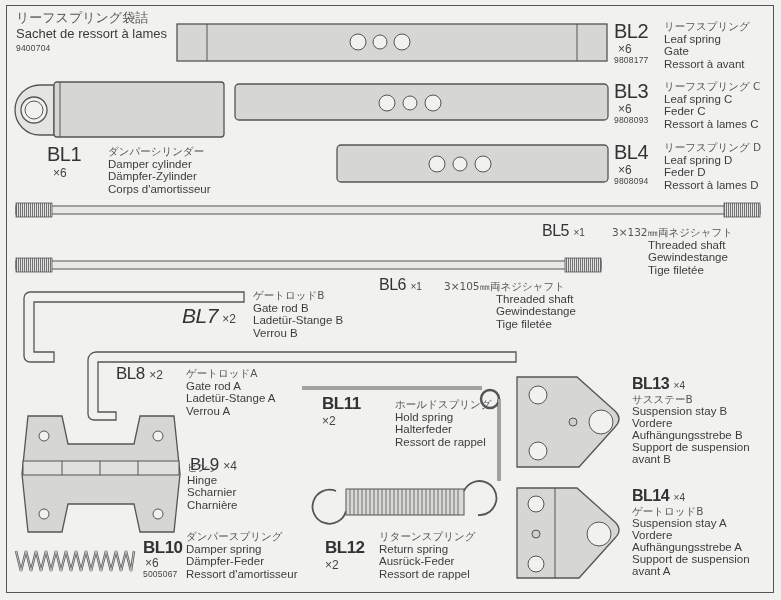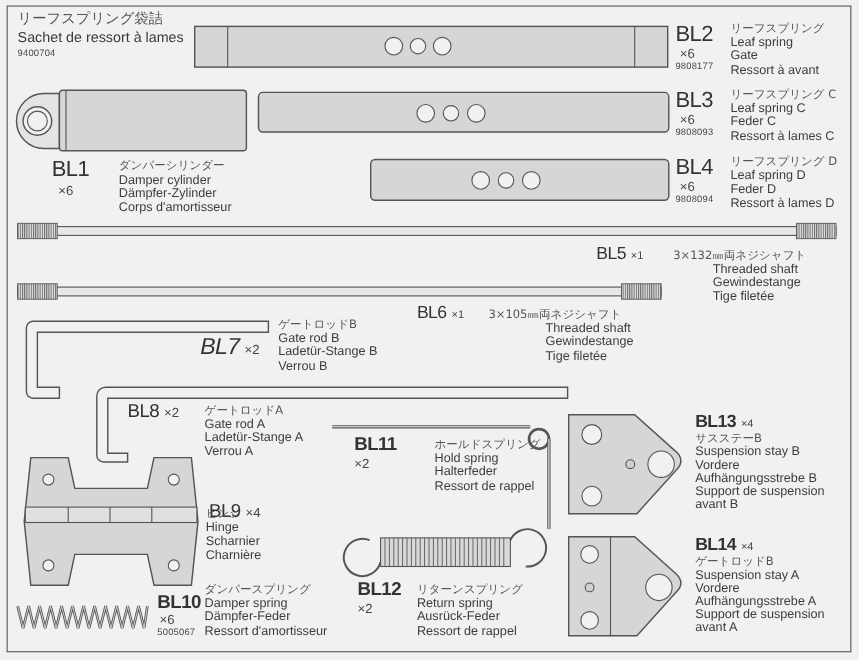--- a/index.html
+++ b/index.html
@@ -252,21 +252,21 @@
       <line x1="128" y1="4" x2="128" y2="30"></line>
       <line x1="132" y1="4" x2="132" y2="30"></line>
       <line x1="136" y1="4" x2="136" y2="30"></line>
       <line x1="140" y1="4" x2="140" y2="30"></line>
       <line x1="144" y1="4" x2="144" y2="30"></line>
       <line x1="148" y1="4" x2="148" y2="30"></line>
   </g>
   <path d="M154,6 A17,17 0 1 1 168,30" fill="none" stroke="#555" stroke-width="1.8"></path>
 </svg>
 <div class="abs" style="left:325px;top:526px;">
-  <div class="code" style="font-size:17px;font-weight:bold;">BL12</div>
+  <div class="code" style="font-size:17px;font-weight:bold;margin-top:12px;">BL12</div>
   <div class="qty">×2</div>
 </div>
 <div class="abs txt" style="left:379px;top:530px;">
   <div class="jp">リターンスプリング</div>
   <div>Return spring</div>
   <div>Ausrück-Feder</div>
   <div>Ressort de rappel</div>
 </div>
 
 <svg width="110" height="100" style="left:515px;top:375px;">

